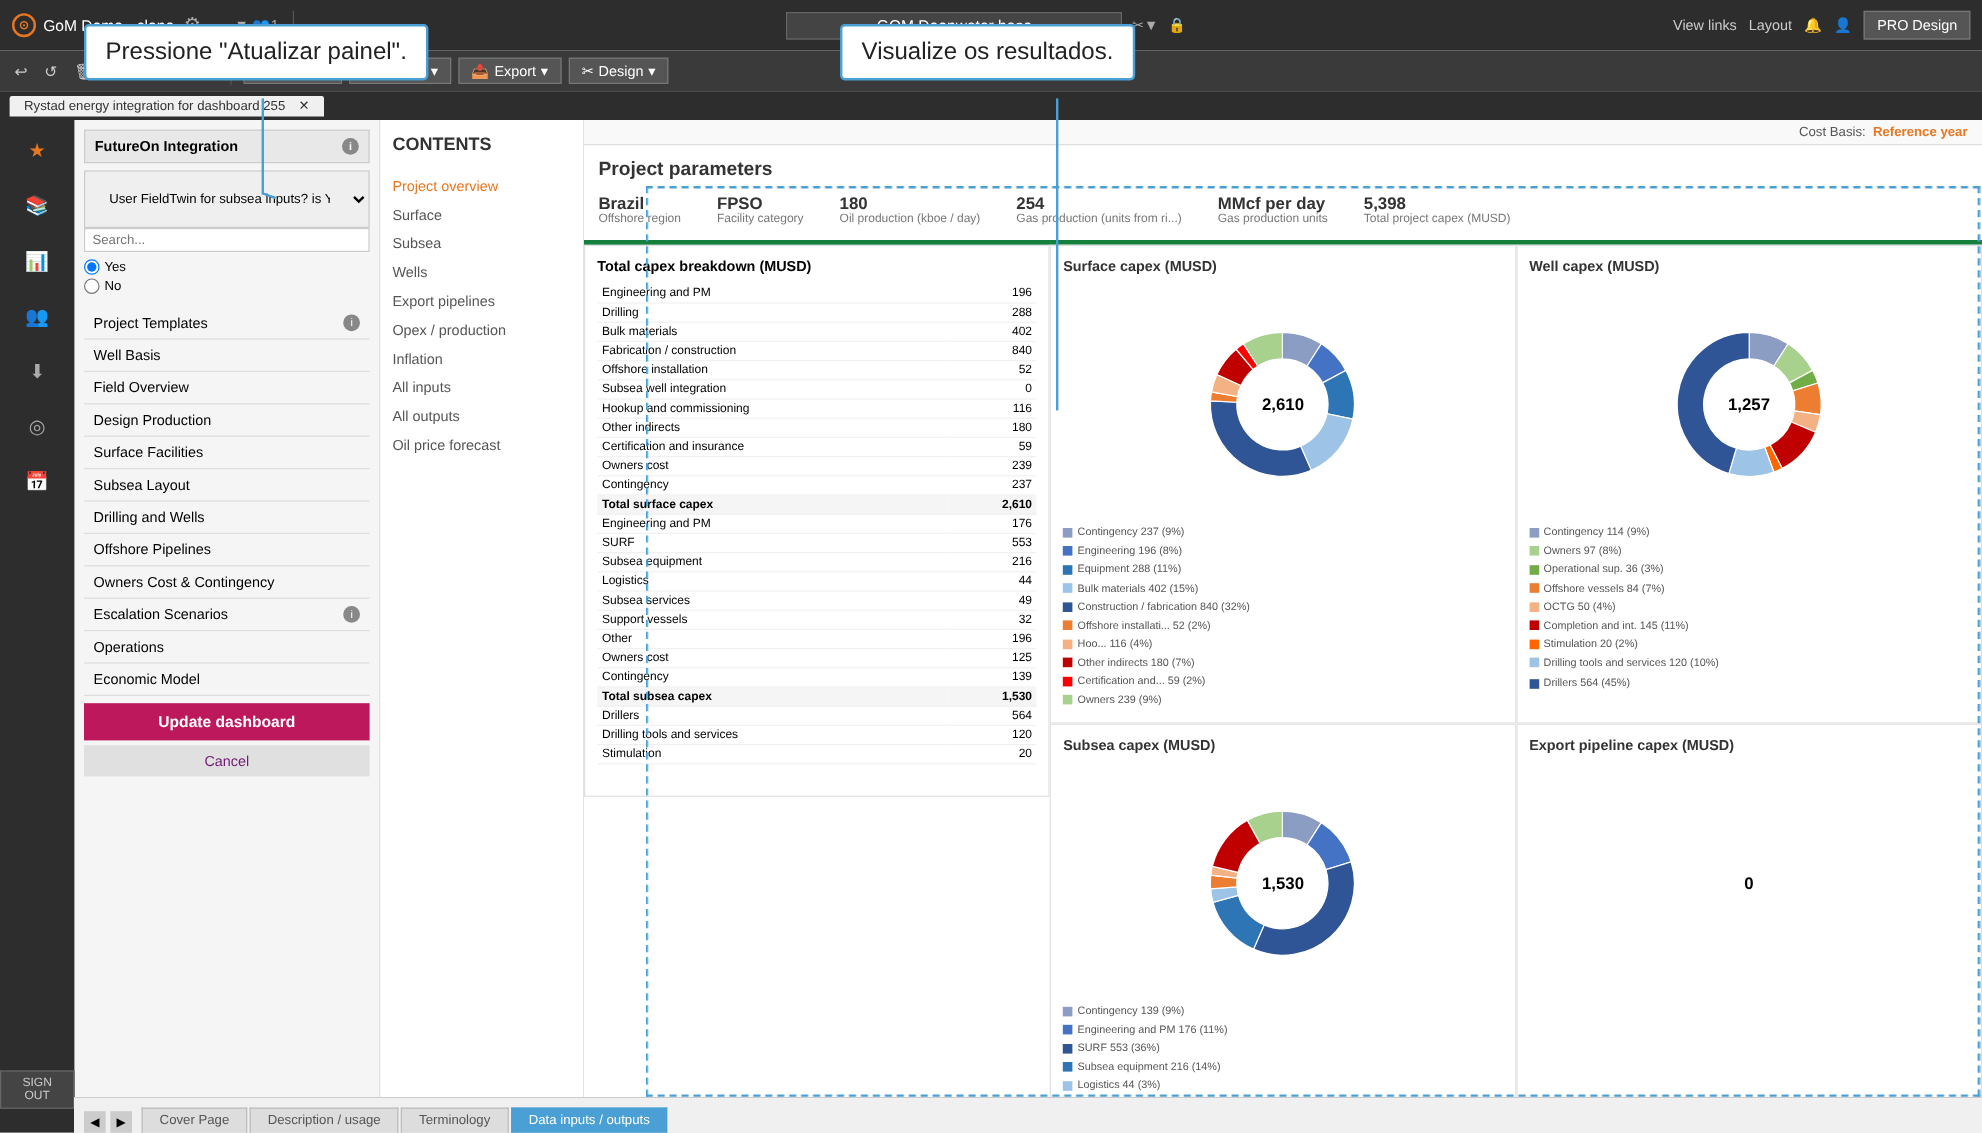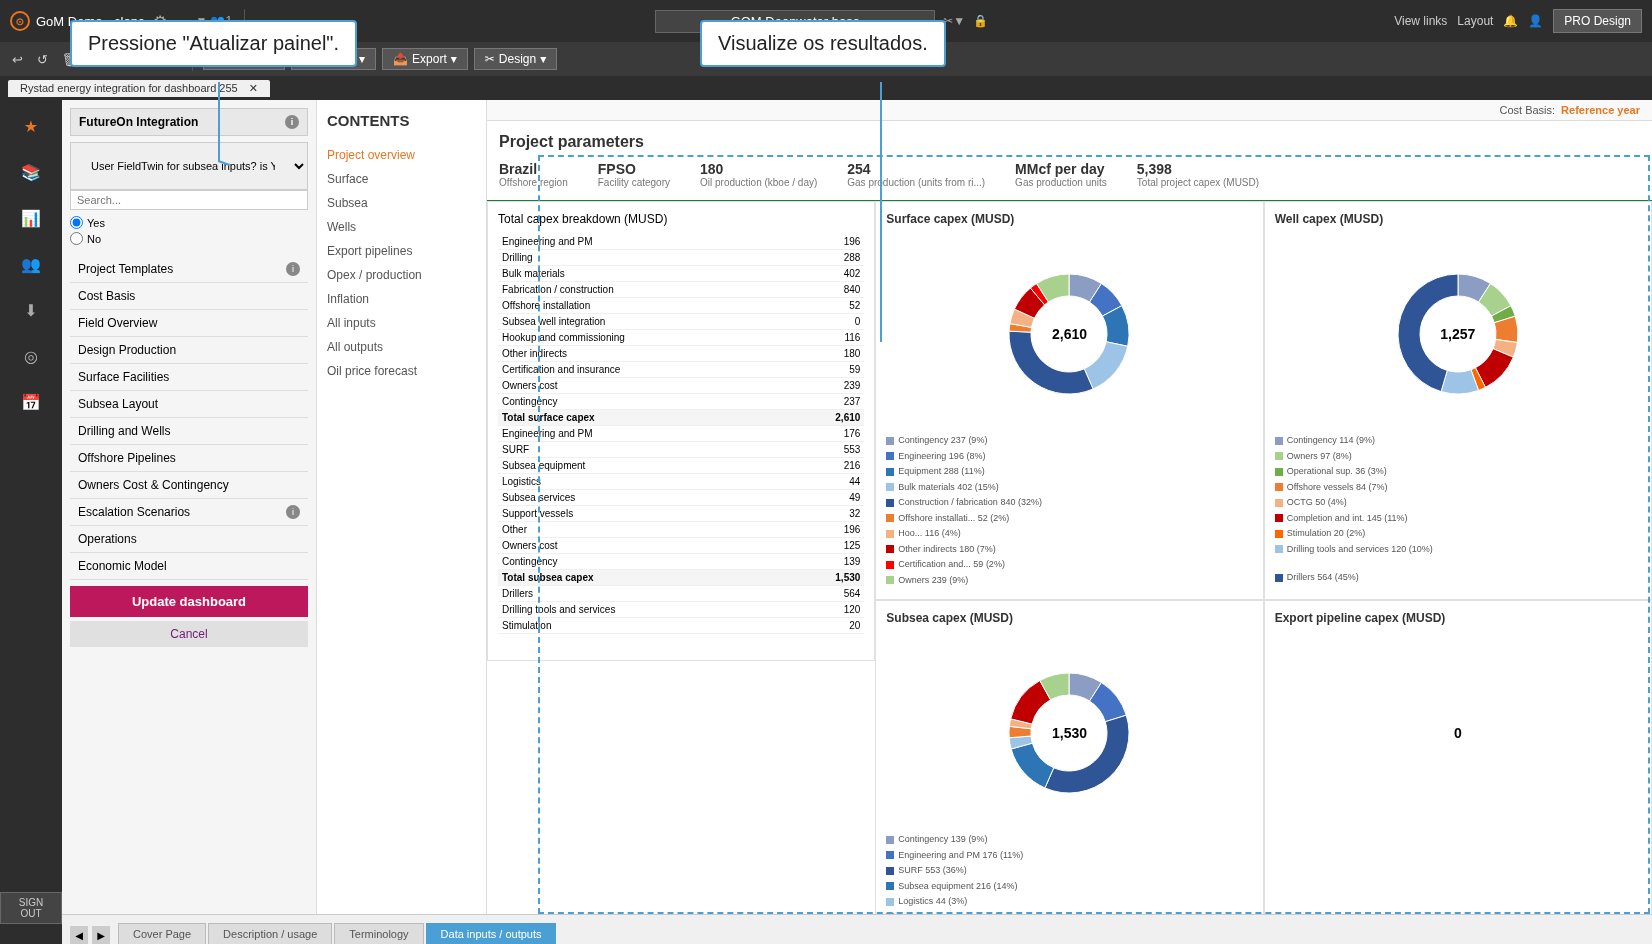--- a/index.html
+++ b/index.html
@@ -294,21 +294,21 @@
       border-bottom: 1px solid #ddd;
       font-size: 11px;
       color: #555;
     }
     .cost-basis-bar span.label { margin-right: 6px; }
     .cost-basis-bar span.value { color: #e87722; font-weight: bold; }
 
     
     .project-params {
       padding: 12px;
-      border-bottom: 1px solid #15803d;
+      border-bottom: 4px solid #15803d;
     }
     .project-params h2 {
       font-size: 16px;
       font-weight: bold;
       color: #333;
       margin-bottom: 10px;
     }
     .params-row {
       display: flex;
       gap: 30px;
@@ -339,21 +339,21 @@
 
     
     .capex-table-panel {
       border: 1px solid #e0e0e0;
       padding: 10px;
       overflow-y: auto;
       max-height: 460px;
     }
     .capex-table-panel h3 {
       font-size: 12px;
-      font-weight: normal;
+      font-weight: bold;
       margin-bottom: 8px;
     }
     .capex-table { width: 100%; border-collapse: collapse; font-size: 10px; }
     .capex-table tr { border-bottom: 1px solid #f0f0f0; }
     .capex-table td { padding: 2px 4px; }
     .capex-table td:last-child { text-align: right; }
     .capex-table tr.subtotal td { font-weight: bold; background: #f5f5f5; }
 
     
     .bottom-tab-bar {
@@ -508,21 +508,21 @@
         <span>No</span>
       </div>
     </div>
 
     <div id="panel-list">
         <div class="panel-list-item">
           <span>Project Templates</span>
           <div class="info-dot">i</div>
         </div>
         <div class="panel-list-item">
-          <span>Cost Basis</span>
+          <span>Well Basis</span>
         </div>
         <div class="panel-list-item">
           <span>Field Overview</span>
         </div>
         <div class="panel-list-item">
           <span>Design Production</span>
         </div>
         <div class="panel-list-item">
           <span>Surface Facilities</span>
         </div>
@@ -816,21 +816,21 @@
               <span>OCTG 50 (4%)</span>
             </div>
             <div style="display: flex; align-items: center; gap: 4px; margin-bottom: 2px;">
               <div style="width:8px;height:8px;background:#C00000;flex-shrink:0;"></div>
               <span>Completion and int. 145 (11%)</span>
             </div>
             <div style="display: flex; align-items: center; gap: 4px; margin-bottom: 2px;">
               <div style="width:8px;height:8px;background:#FF6600;flex-shrink:0;"></div>
               <span>Stimulation 20 (2%)</span>
             </div>
-            <div style="display: flex; align-items: center; gap: 4px; margin-bottom: 15px;">
+            <div style="display: flex; align-items: center; gap: 4px; margin-bottom: 4px;">
               <div style="width:8px;height:8px;background:#9DC3E6;flex-shrink:0;"></div>
               <span>Drilling tools and services 120 (10%)</span>
             </div>
             <div style="display: flex; align-items: center; gap: 4px; margin-bottom: 2px;">
               <div style="width:8px;height:8px;background:#2F5597;flex-shrink:0;"></div>
               <span>Drillers 564 (45%)</span>
             </div>
           </div>
       </div>
 

